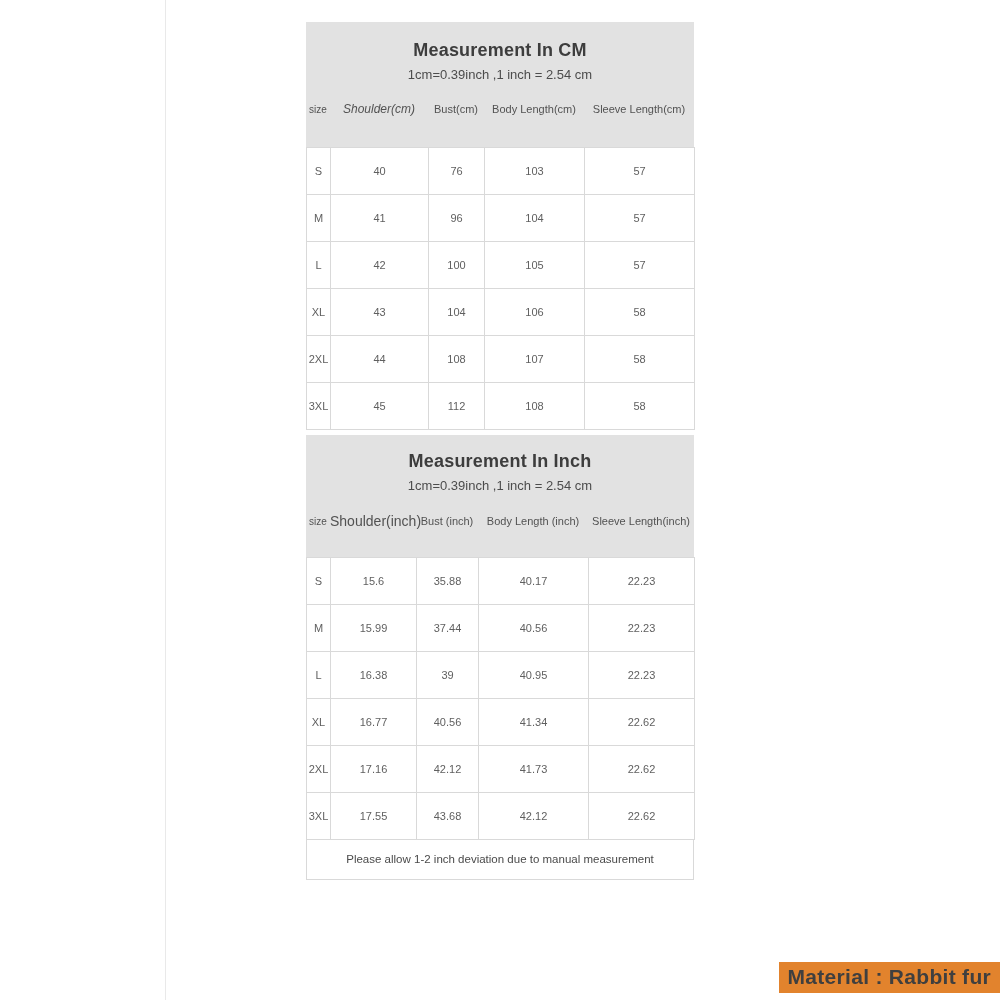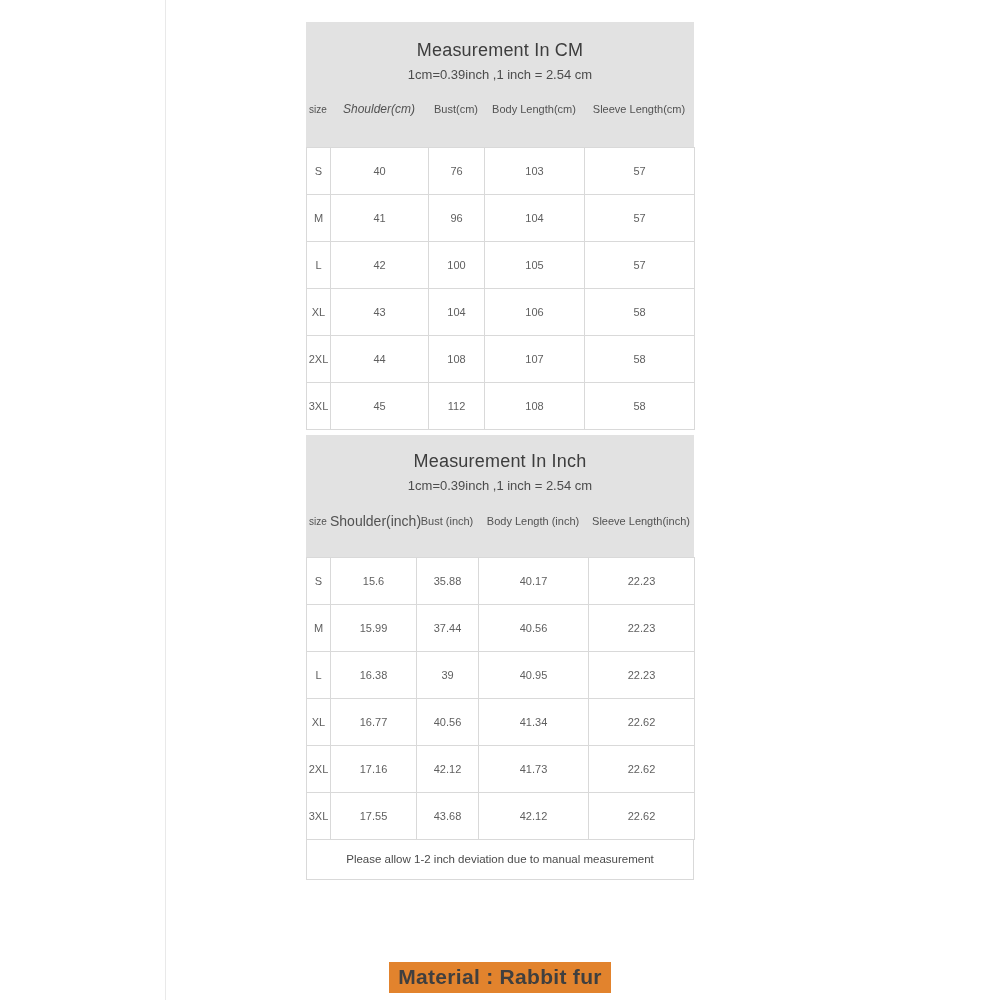--- a/index.html
+++ b/index.html
@@ -25,21 +25,21 @@
   
   .gray-head {
     background: #e2e2e2;
     height: 125px;
     padding-top: 16px;
     text-align: center;
   }
   .inch .gray-head { height: 122px; padding-top: 14px; }
   .sec-title {
     font-size: 18px;
-    font-weight: normal;
+    font-weight: bold;
     color: #3d3d3d;
     line-height: 24px;
     letter-spacing: 0.2px;
   }
   .subtitle {
     margin-top: 5px;
     font-size: 13px;
     color: #4c4c4c;
   }
   .head-row {
@@ -95,21 +95,21 @@
     line-height: 17px;
     padding: 12px 26px 11px 26px;
   }
   .note-box.single { padding: 11px 10px; }
   .inch-sec-gap { margin-top: 5px; }
   
   .material-wrap {
     position: absolute;
     left: 0; top: 962px;
     width: 1000px;
-    text-align: center;
+    text-align: right;
   }
   .material-banner {
     display: inline-block;
     background: #e2832d;
     color: #3f3f3f;
     font-size: 21px;
     font-weight: bold;
     padding: 3px 9px 4px 9px;
     letter-spacing: 0.3px;
   }

